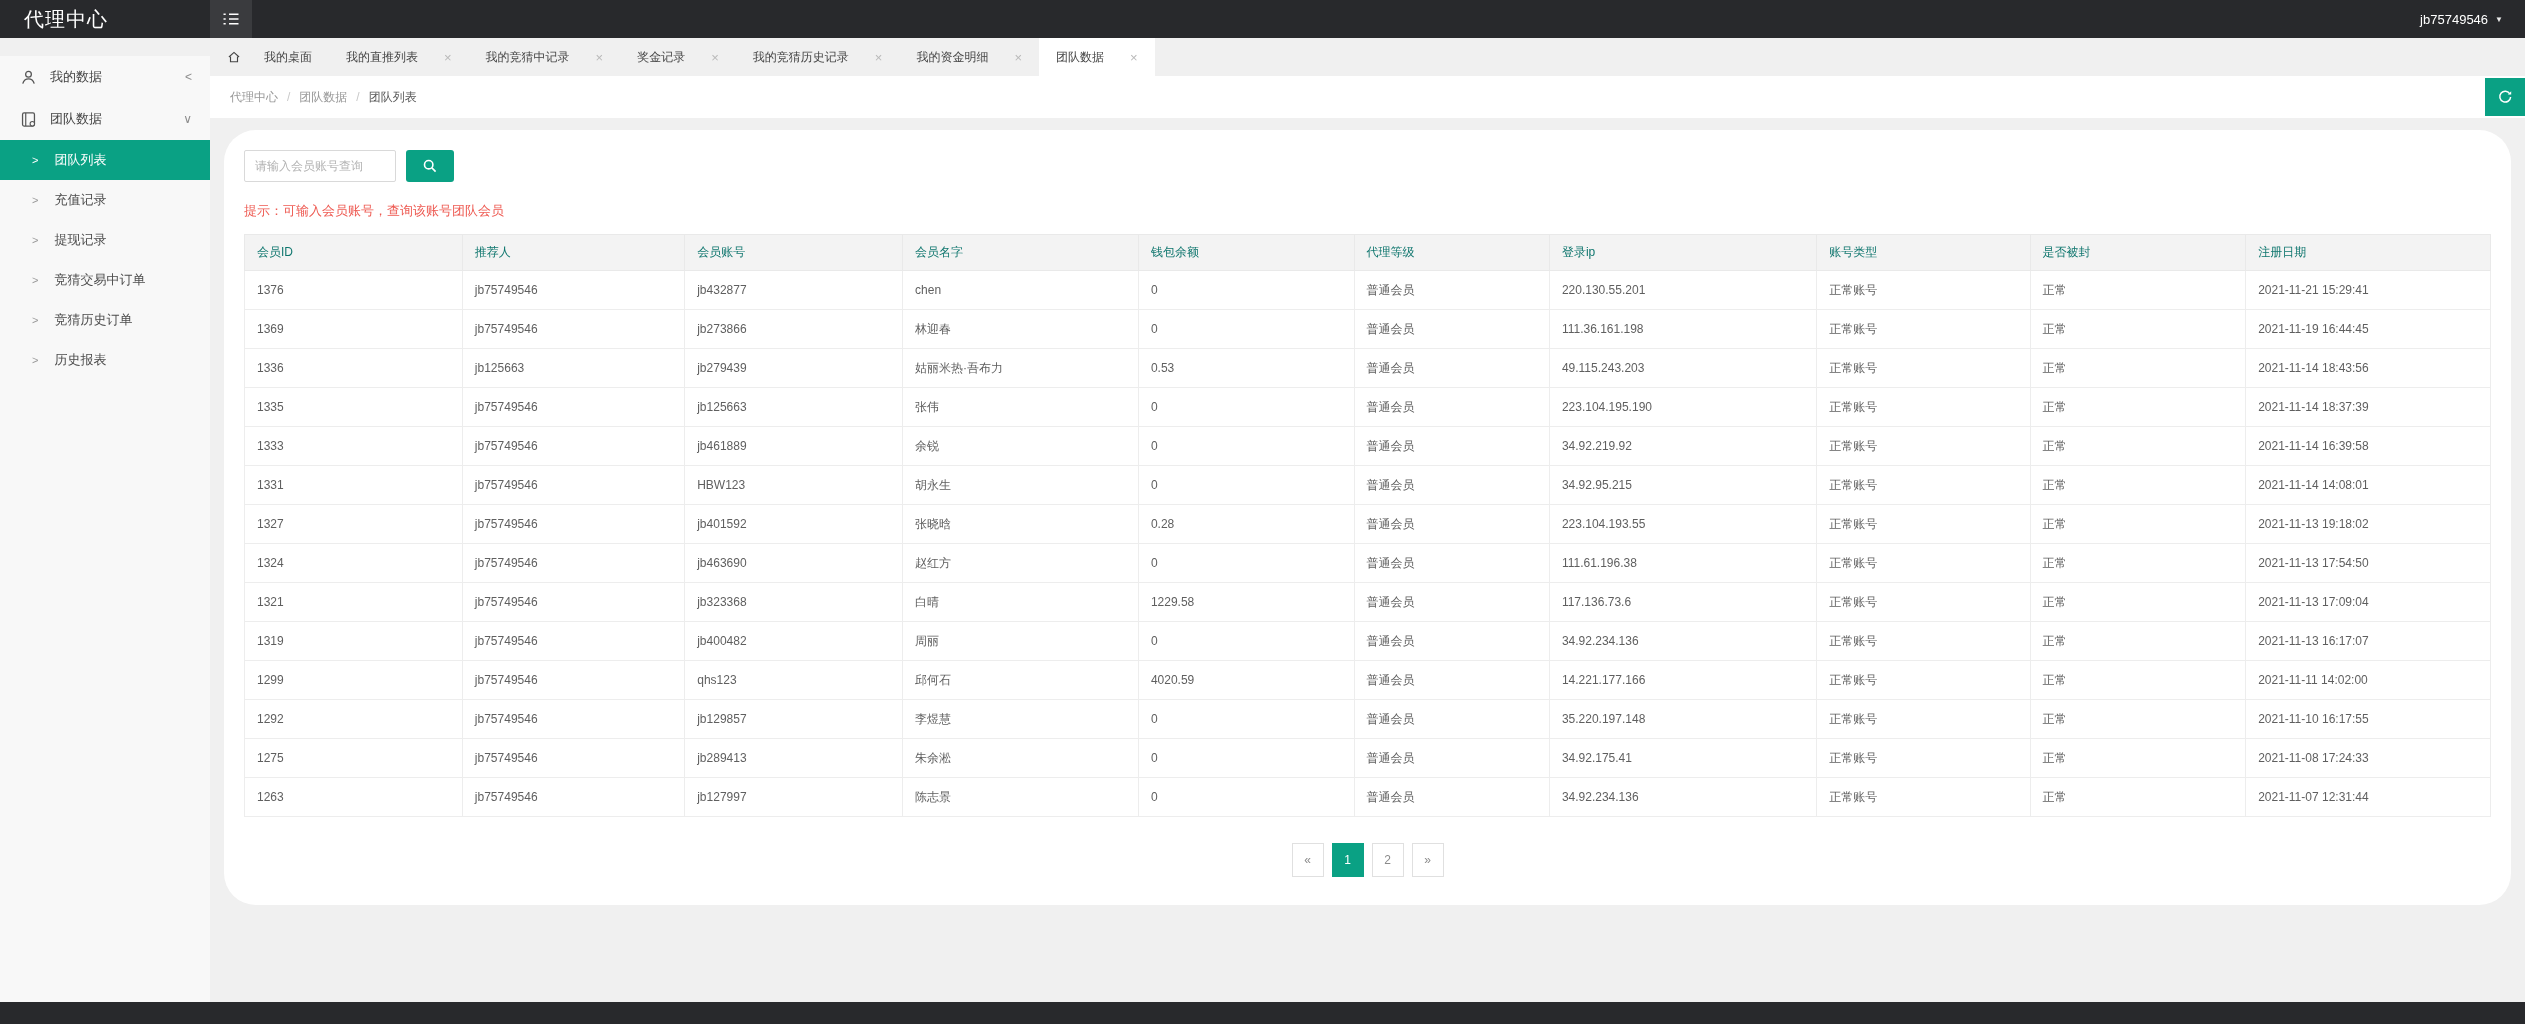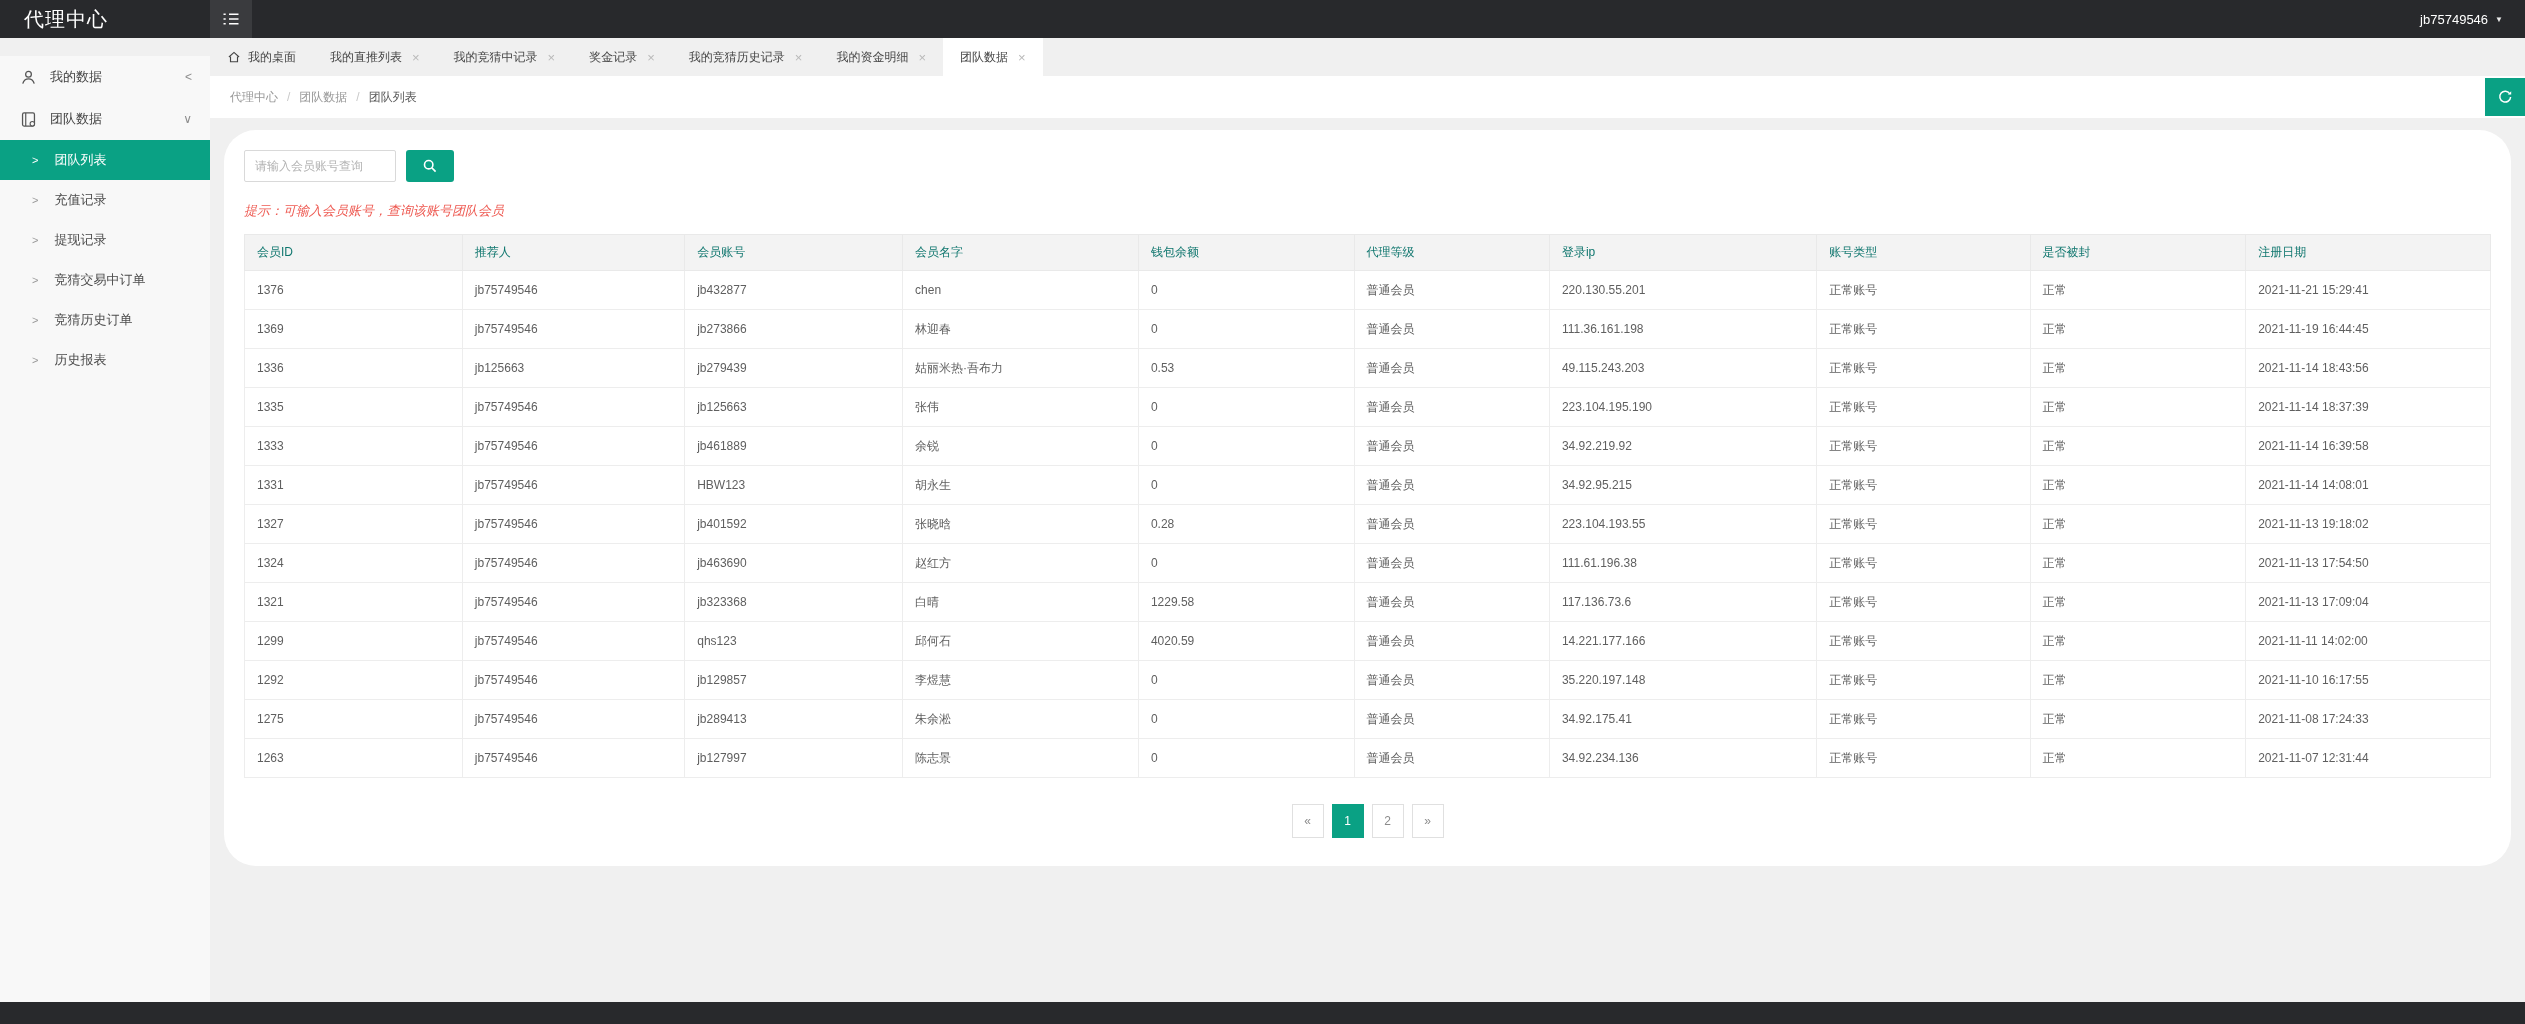--- a/index.html
+++ b/index.html
@@ -26,39 +26,39 @@
   .glabel { flex:1; }
   .gchev { color:#8d8d8d; font-size:12px; }
   .side-sub-item { height:40px; display:flex; align-items:center; padding-left:32px; font-size:13px; color:#4c4c4c; cursor:pointer; }
   .schev { margin-right:16px; font-size:11px; color:#999; }
   .side-sub-item.active { background:var(--accent); color:#fff; }
   .side-sub-item.active .schev { color:#fff; }
 
   
   .main { position:absolute; top:38px; left:210px; right:0; bottom:22px; display:flex; flex-direction:column; background:#f0f0f0; }
   .tabbar { height:38px; flex:none; background:#f0f0f0; display:flex; align-items:stretch; }
-  .tab { display:flex; align-items:center; padding:0 17px; font-size:12px; color:#454545; cursor:pointer; white-space:nowrap; }
+  .tab { display:flex; align-items:center; padding:0 17px; font-size:12px; color:#454545; cursor:pointer; white-space:nowrap;gap:16px; }
   .tab.active { background:#fff; }
   .tab .close { margin-left:10px; color:#b9b9b9; font-size:13px; }
   .home-ic { width:14px; height:14px; margin-right:7px; display:inline-flex; }
 
   .crumb-row { height:42px; flex:none; background:#fff; display:flex; align-items:center; padding-left:20px; font-size:12px; color:#999; position:relative; }
   .crumb-sep { margin:0 9px; color:#c9c9c9; }
   .crumb.current { color:#595959; }
   .refresh-btn { position:absolute; right:0; top:2px; width:40px; height:38px; background:var(--accent); border:none; cursor:pointer; display:flex; align-items:center; justify-content:center; }
 
   .content { flex:1; padding:12px 14px; overflow:hidden; }
   .card { background:#fff; padding:20px 20px 28px;border-radius:32px; }
 
   .search-row { display:flex; align-items:center; }
   .search-input { width:152px; height:32px; border:1px solid #d9d9d9; border-radius:2px; padding:0 10px; font-size:12px; color:#333; outline:none; background:#fff; font-family:inherit; }
   .search-input::placeholder { color:#b2b2b2; }
   .search-btn { width:48px; height:32px; margin-left:10px; background:var(--accent); border:none; border-radius:3px; display:flex; align-items:center; justify-content:center; cursor:pointer; }
 
-  .hint { margin:20px 0 14px; font-size:13px; color:#ee5a52;font-style:italic; }
+  .hint { margin:20px 0 14px; font-size:13px; color:#ee5a52; }
 
   table.members { width:100%; border-collapse:collapse; table-layout:fixed; font-size:12px; }
   .members th { background:#f3f3f3; color:#0f766e; font-weight:normal; text-align:left; height:36px; padding:0 12px; border:1px solid #e9e9e9; overflow:hidden; white-space:nowrap; }
   .members td { color:#5f5f5f; height:39px; padding:0 12px; border:1px solid #ededed; background:#fff; overflow:hidden; white-space:nowrap; }
 
   .pagination { margin-top:26px; text-align:center; }
   .page-btn { display:inline-block; min-width:32px; height:34px; line-height:32px; border:1px solid #e0e0e0; background:#fff; color:#8b8b8b; font-size:12px; margin:0 4px; padding:0 6px; text-align:center; cursor:pointer; vertical-align:middle; }
   .page-btn.active { background:var(--accent); border-color:var(--accent); color:#fff; }
 
   .bottombar { position:absolute; bottom:0; left:0; width:100%; height:22px; background:var(--header-bg); }
@@ -336,20 +336,32 @@
                 <td>jb323368</td>
                 <td>白晴</td>
                 <td>1229.58</td>
                 <td>普通会员</td>
                 <td>117.136.73.6</td>
                 <td>正常账号</td>
                 <td>正常</td>
                 <td>2021-11-13 17:09:04</td>
               </tr>
               <tr>
+                <td>1319</td>
+                <td>jb75749546</td>
+                <td>jb400482</td>
+                <td>周丽</td>
+                <td>0</td>
+                <td>普通会员</td>
+                <td>34.92.234.136</td>
+                <td>正常账号</td>
+                <td>正常</td>
+                <td>2021-11-13 16:17:07</td>
+              </tr>
+              <tr>
                 <td>1299</td>
                 <td>jb75749546</td>
                 <td>qhs123</td>
                 <td>邱何石</td>
                 <td>4020.59</td>
                 <td>普通会员</td>
                 <td>14.221.177.166</td>
                 <td>正常账号</td>
                 <td>正常</td>
                 <td>2021-11-11 14:02:00</td>

